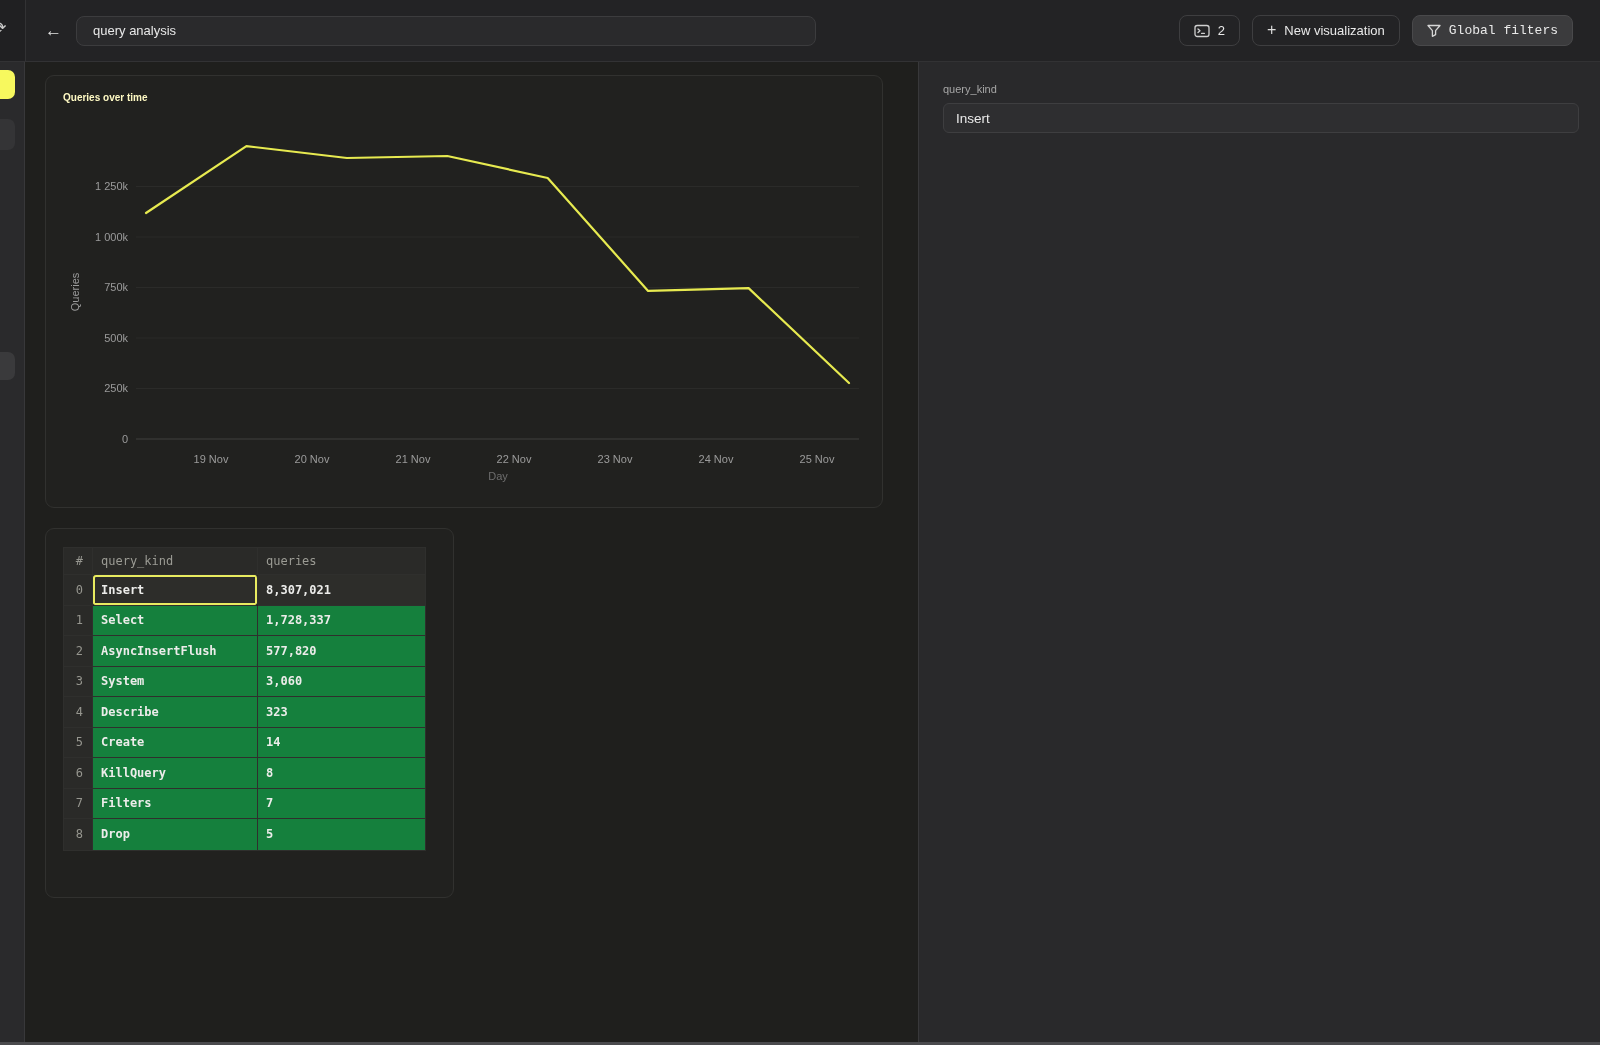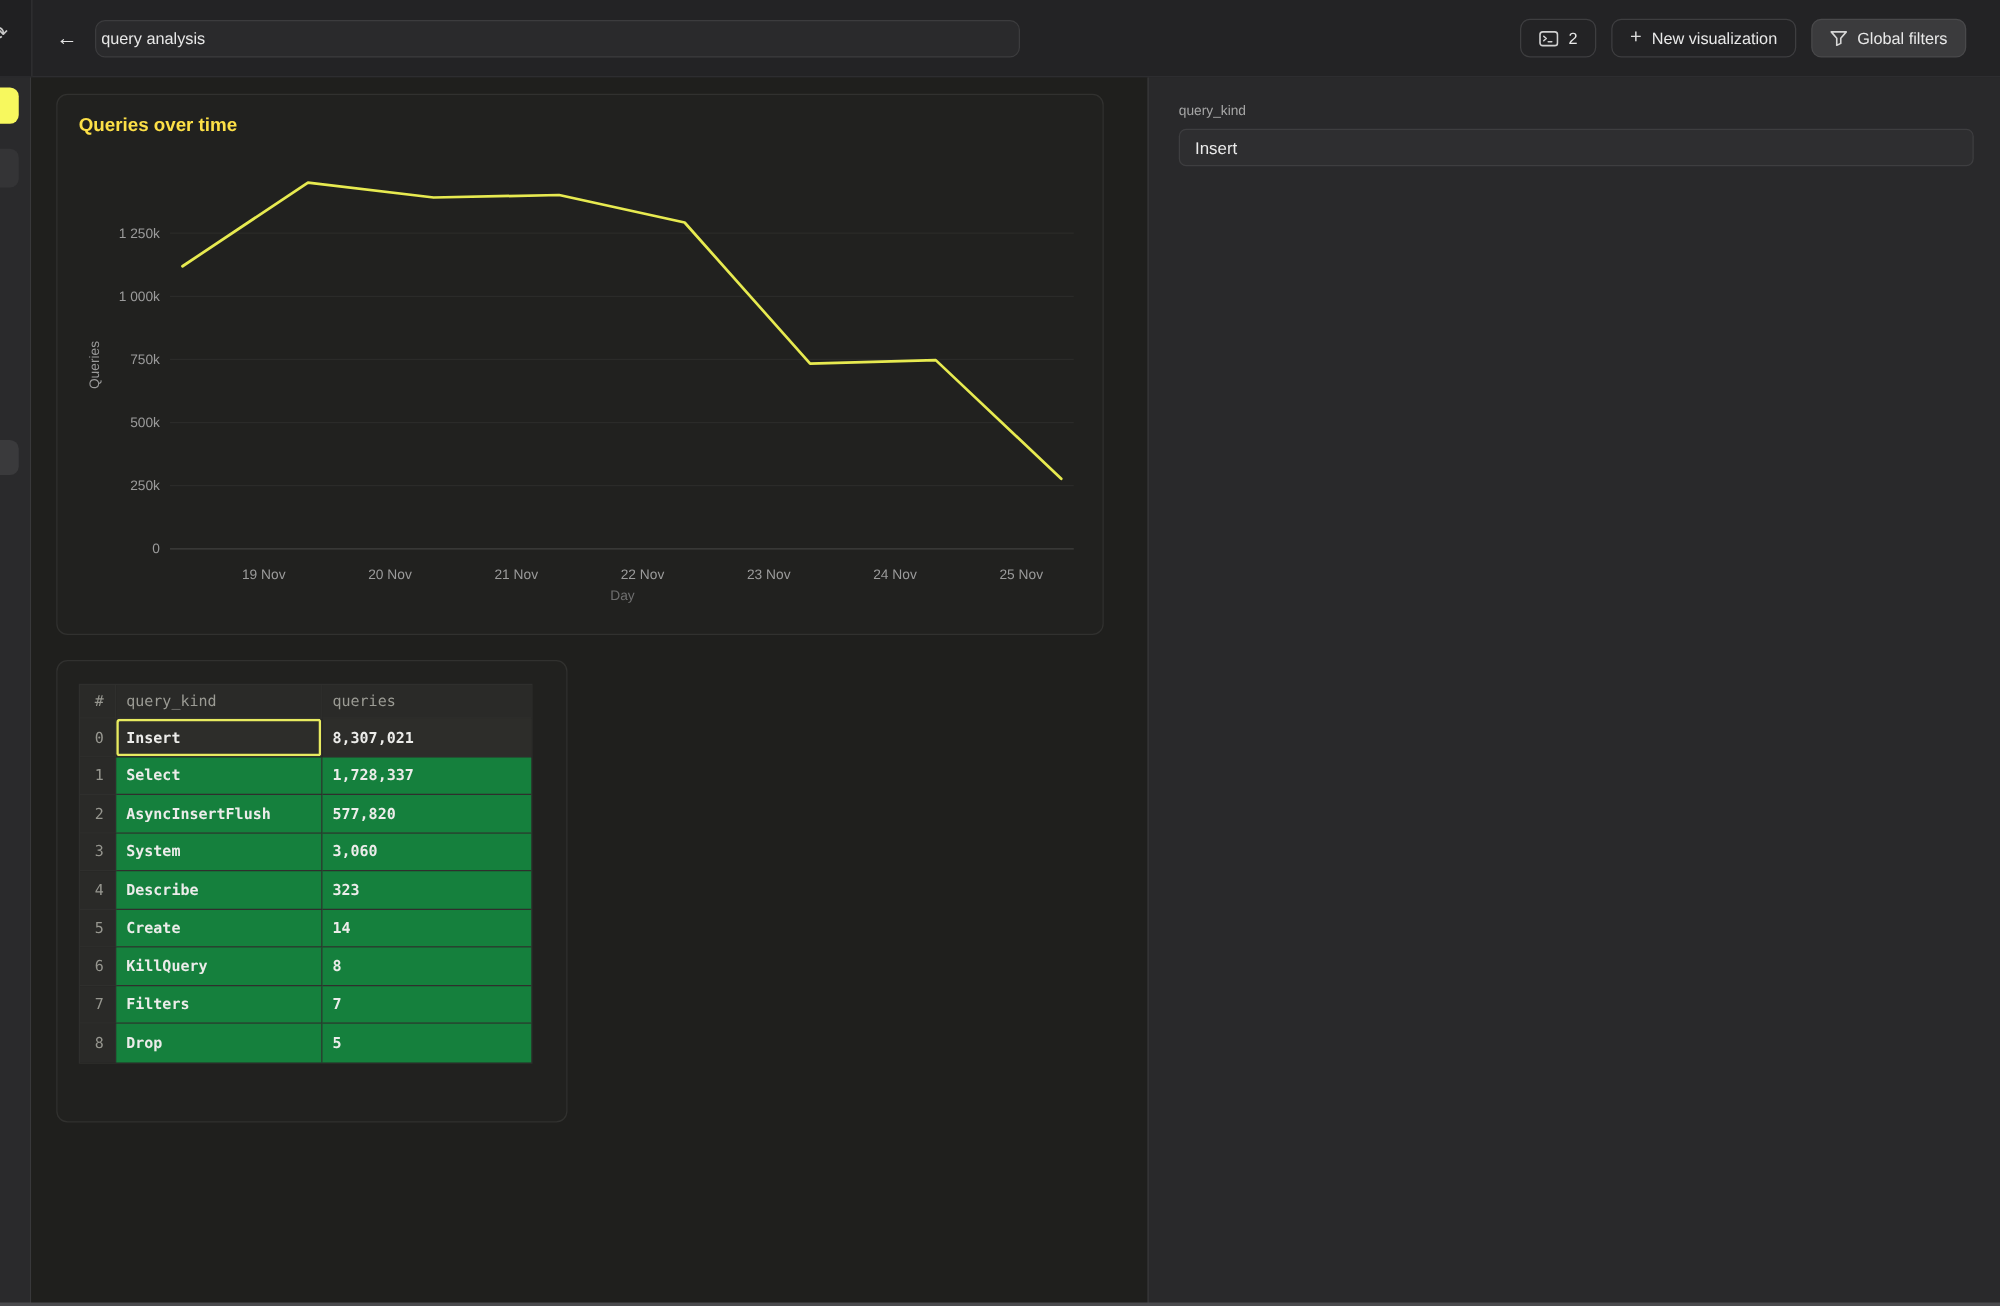--- a/index.html
+++ b/index.html
@@ -8,44 +8,44 @@
 
   
   .topbar{position:absolute;left:0;top:0;width:1600px;height:62px;background:#232325;
           border-bottom:1px solid #323234;display:flex;align-items:center;box-sizing:border-box;}
   .topbar-corner{position:relative;width:25px;height:100%;background:#202022;
                  border-right:1px solid #323234;overflow:hidden;flex:0 0 auto;}
   .history-glyph{position:absolute;left:-7px;top:20px;font-size:16px;color:#c9c9c9;line-height:1;}
   .back-btn{background:none;border:none;color:#e2e2e2;font-size:17px;margin-left:13px;
             cursor:pointer;padding:4px 6px;line-height:1;}
   .title-input{width:740px;height:30px;margin-left:8px;background:#2a2a2c;border:1px solid #3c3c3e;
-               border-radius:8px;color:#e8e8e8;font-size:13px;padding:0 4px;box-sizing:border-box;
+               border-radius:8px;color:#e8e8e8;font-size:13px;padding:0 16px;box-sizing:border-box;
                font-family:"Liberation Sans",sans-serif;outline:none;}
   .topbar-actions{margin-left:auto;margin-right:27px;display:flex;gap:12px;align-items:center;}
   .tb-btn{height:31px;display:flex;align-items:center;gap:8px;background:transparent;
           border:1px solid #3e3e40;border-radius:8px;color:#e9e9e9;font-size:13px;
           padding:0 14px;font-family:"Liberation Sans",sans-serif;cursor:pointer;}
-  .tb-btn.active{background:#3b3b3d;border-color:#49494b;}
+  .tb-btn.active{background:#3b3b3d;border-color:#49494b;font-family:Liberation Mono, monospace;}
   .tb-btn .plus{font-size:16px;font-weight:400;color:#dcdcdc;margin-top:-1px;}
   .tb-btn svg{flex:0 0 auto;}
 
   
   .rail{position:absolute;left:0;top:62px;width:25px;height:983px;background:#2a2a2c;
         border-right:1px solid #38383a;box-sizing:border-box;}
   .rail-item{position:absolute;left:-12px;width:27px;border-radius:7px;}
   .rail-item.r1{top:8px;height:29px;background:#f7f85e;}
   .rail-item.r2{top:57px;height:31px;background:#343436;}
   .rail-item.r3{top:290px;height:28px;background:#3a3a3c;}
 
   
   .content{position:absolute;left:25px;top:62px;width:893px;height:983px;background:#1f1f1d;}
   .card{position:absolute;background:#21211f;border:1px solid #31312f;border-radius:9px;box-sizing:border-box;}
   .chart-card{left:20px;top:13px;width:838px;height:433px;}
   .table-card{left:20px;top:466px;width:409px;height:370px;}
-  .card h2{margin:0;padding:16px 0 0 17px;font-size:15px;font-weight:700;color:#fde047;}
+  .card h2{margin:0;padding:16px 0 0 17px;font-size:10px;font-weight:700;color:#fef9c3;}
   .card h3{margin:0;padding:6px 0 0 17px;font-size:13px;font-weight:700;color:#f0f0f0;}
   .chart-svg{position:absolute;left:0;top:0;width:836px;height:431px;pointer-events:none;}
   .gridline{stroke:#2b2b29;stroke-width:1;}
   .axisline{stroke:#41413f;stroke-width:1;}
   .ylab,.xlab{fill:#9b9b9b;font:11px "Liberation Sans",sans-serif;}
   .xlab-title{fill:#6e6e6e;font:11px "Liberation Sans",sans-serif;}
 
   
   .qtable{margin:18px 0 0 17px;width:363px;border:1px solid #2f2f2d;box-sizing:border-box;
           font-family:"DejaVu Sans Mono",monospace;font-size:12px;}

